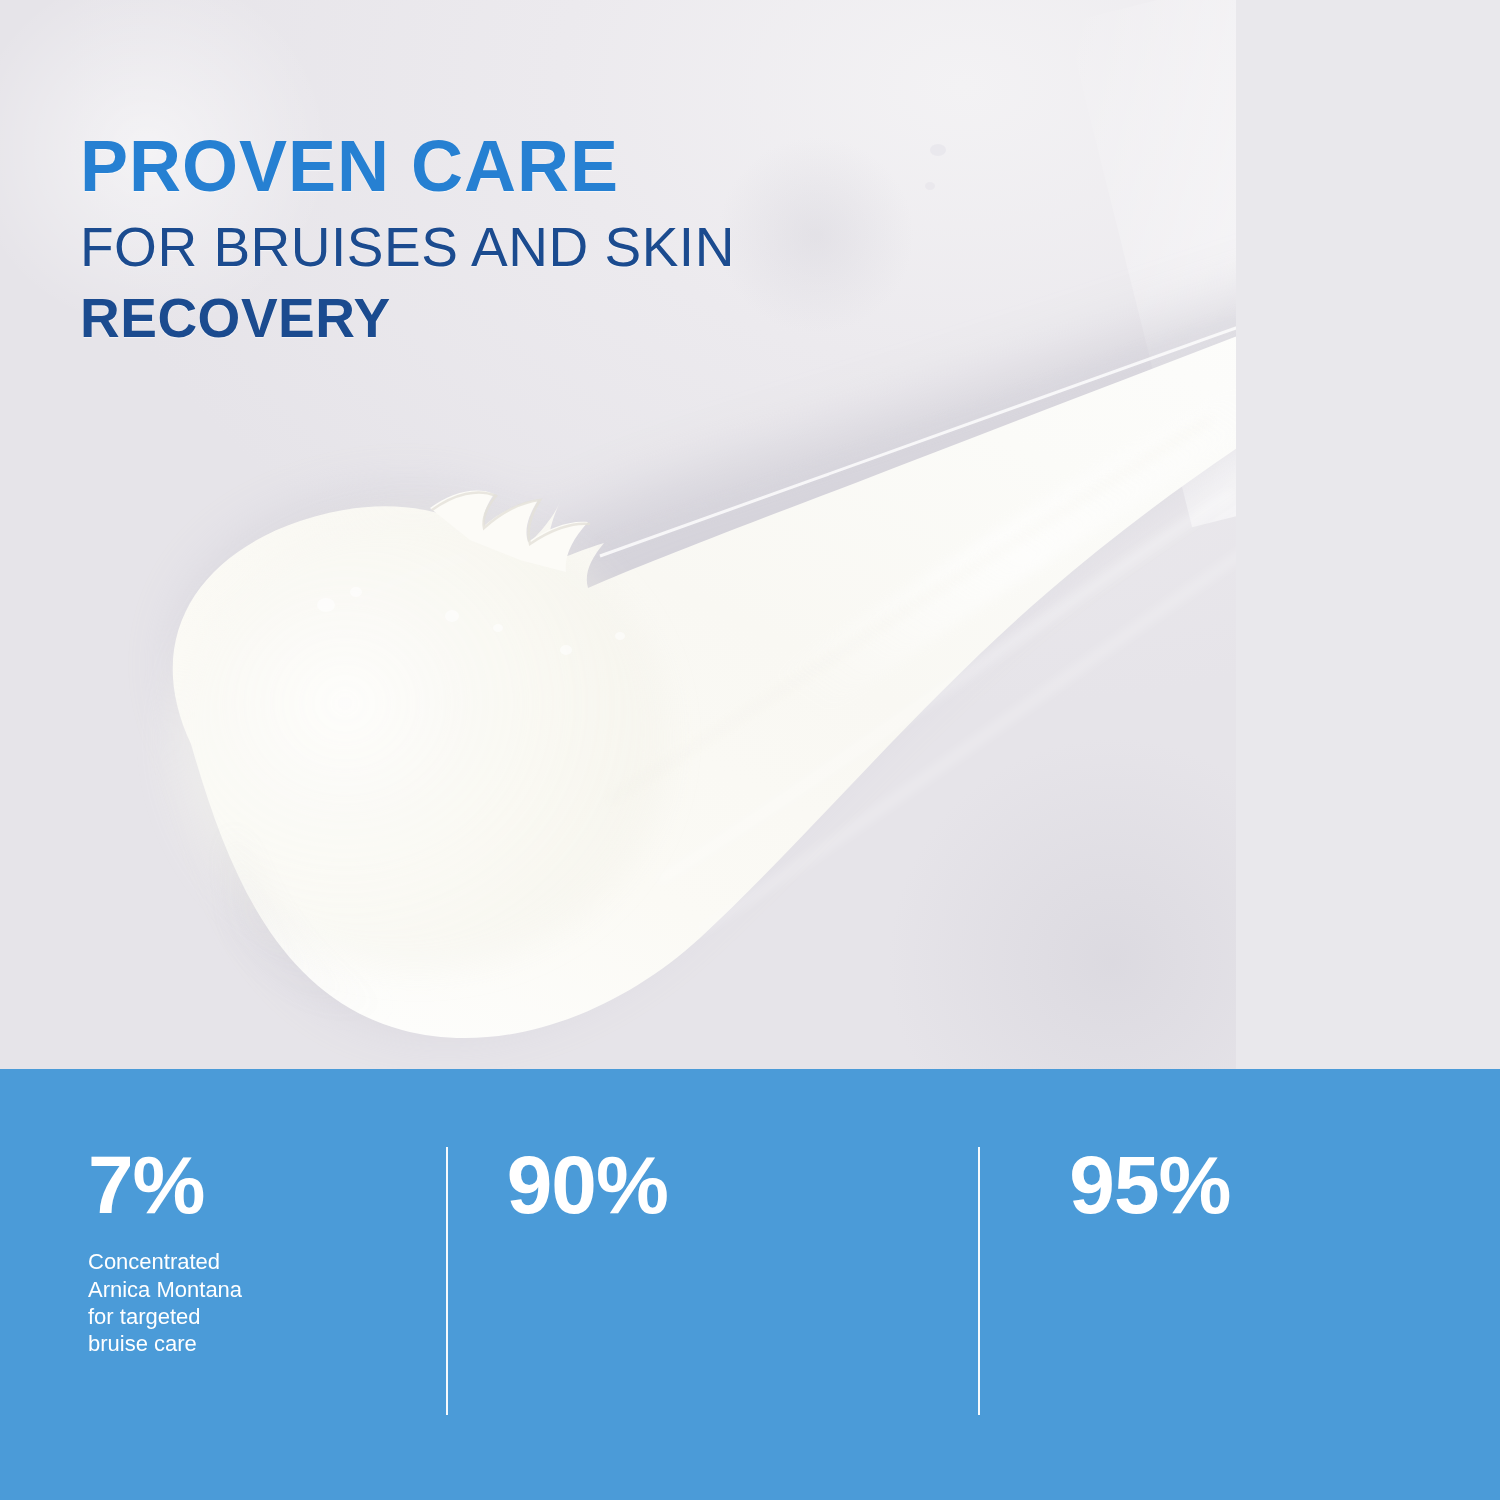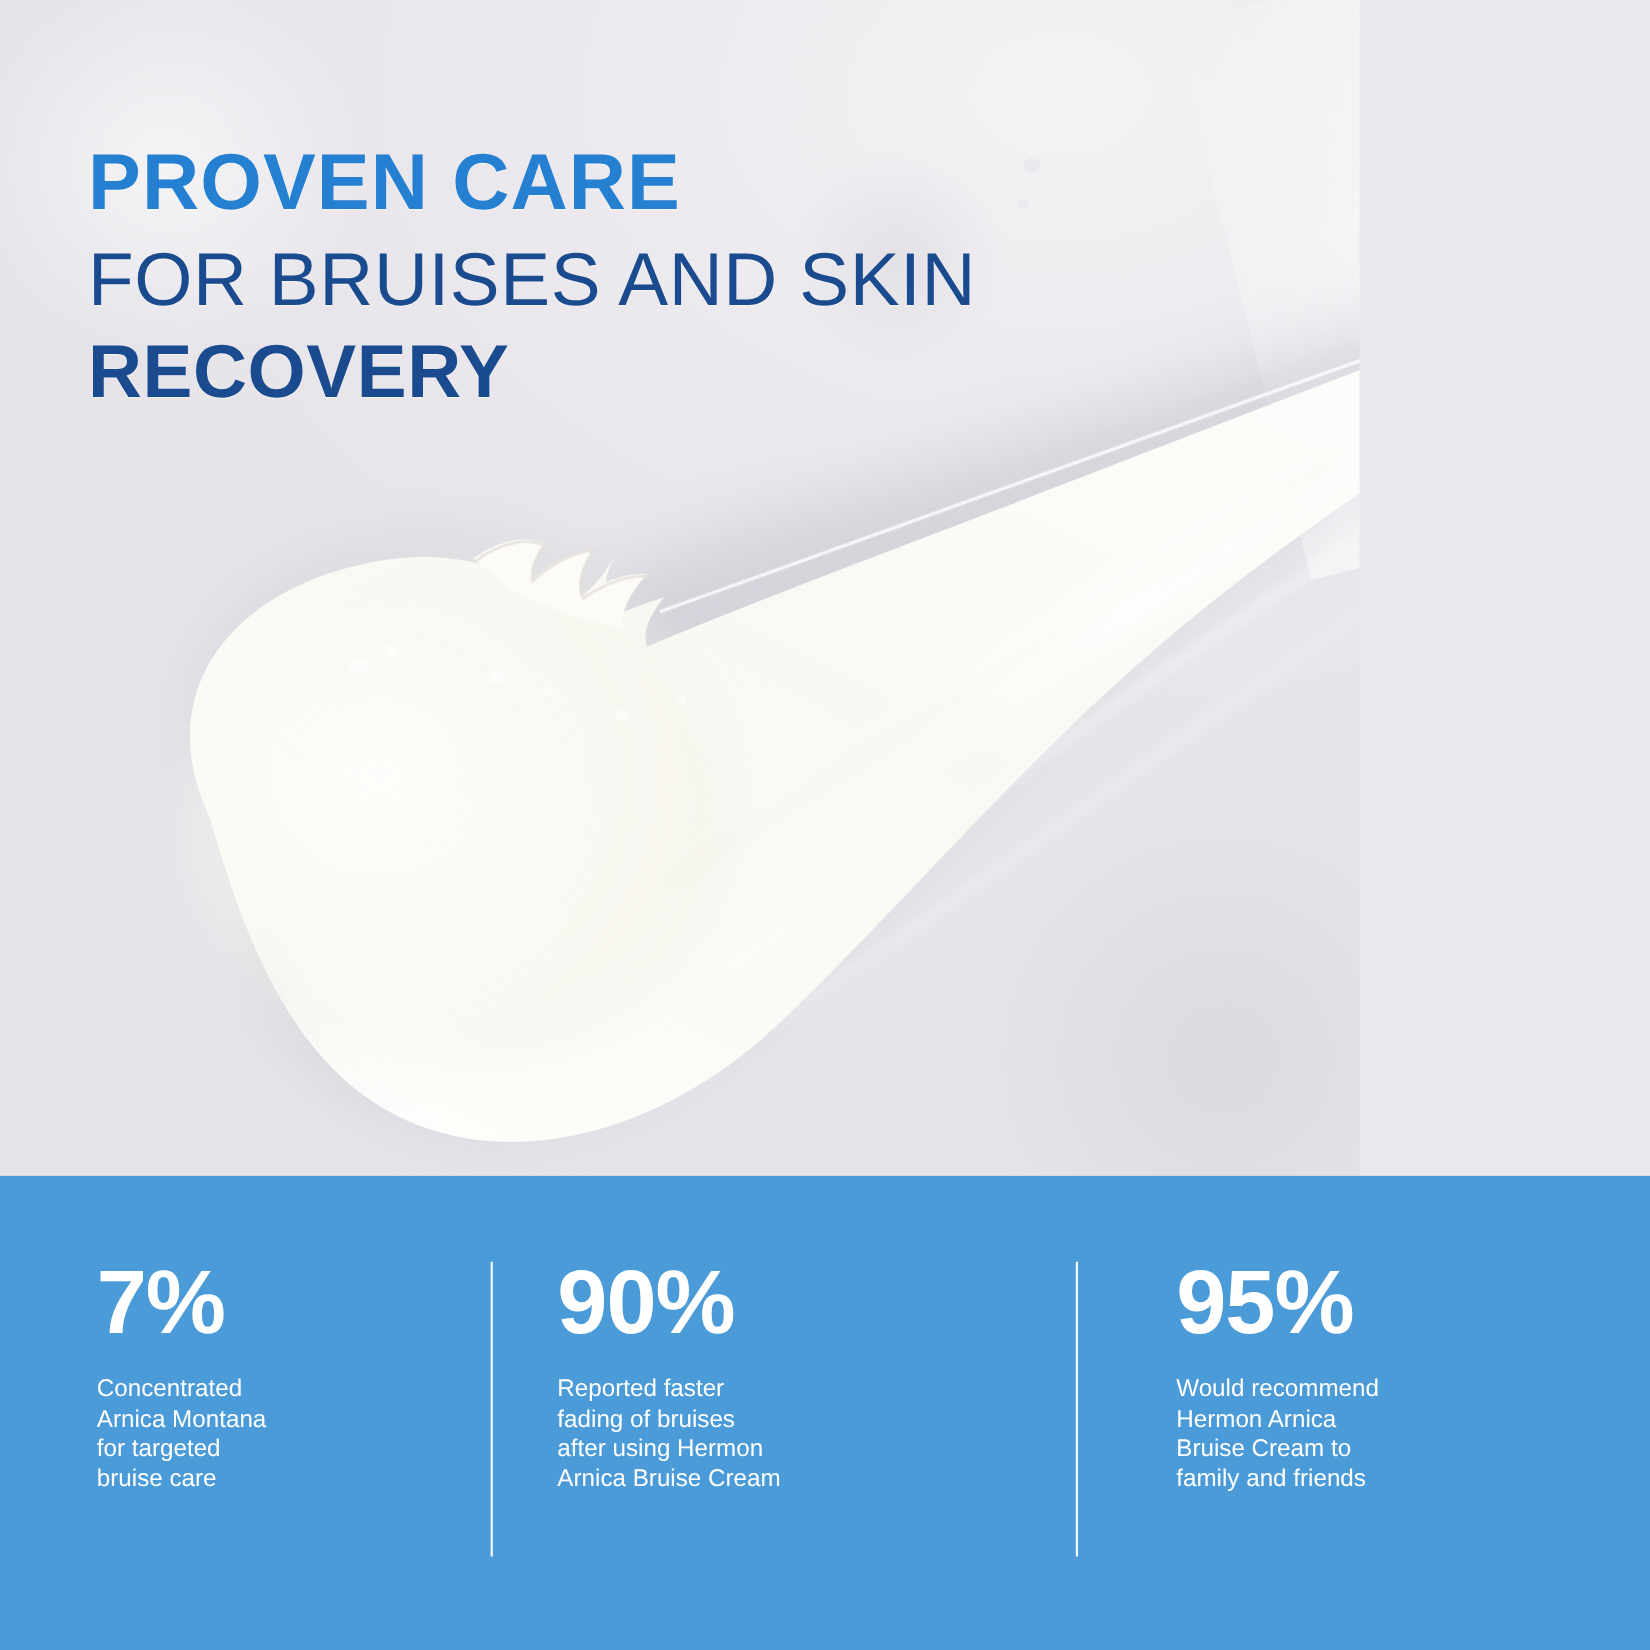--- a/index.html
+++ b/index.html
@@ -73,21 +73,21 @@
     white-space: nowrap;
   }
   .hl-1 {
     font-size: 72px;
     color: #2680d2;
     font-weight: 700;
     letter-spacing: 1px;
     text-shadow: 0 1px 1px rgba(255,255,255,0.6);
   }
   .hl-2, .hl-3 {
-    font-size: 68px;
+    font-size: 55px;
     color: #1b4b8f;
     font-weight: 400;
     letter-spacing: 0.5px;
     margin-top: 19px;
     text-shadow: 0 1px 1px rgba(255,255,255,0.55);
   }
   .hl-3 { margin-top: 18px; font-weight: bold; }
 
   
   .stats-band {
@@ -302,32 +302,24 @@
       <div class="stat-col c1">
         <div class="stat-value">7%</div>
         <div class="stat-desc">Concentrated
 Arnica Montana
 for targeted
 bruise care</div>
       </div>
 
       <div class="stat-col c2">
         <div class="stat-value">90%</div>
-        <div class="stat-desc">Reported faster
-fading of bruises
-after using Hermon
-Arnica Bruise Cream</div>
       </div>
 
       <div class="stat-col c3">
         <div class="stat-value">95%</div>
-        <div class="stat-desc">Would recommend
-Hermon Arnica
-Bruise Cream to
-family and friends</div>
       </div>
 
     </div>
 
     <div class="divider d1"></div>
     <div class="divider d2"></div>
   </div>
 
 </div>
 

